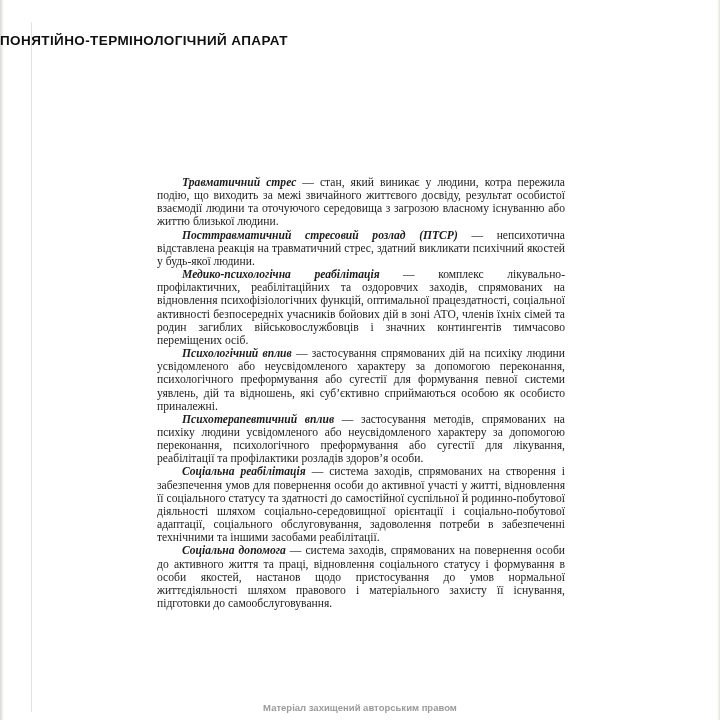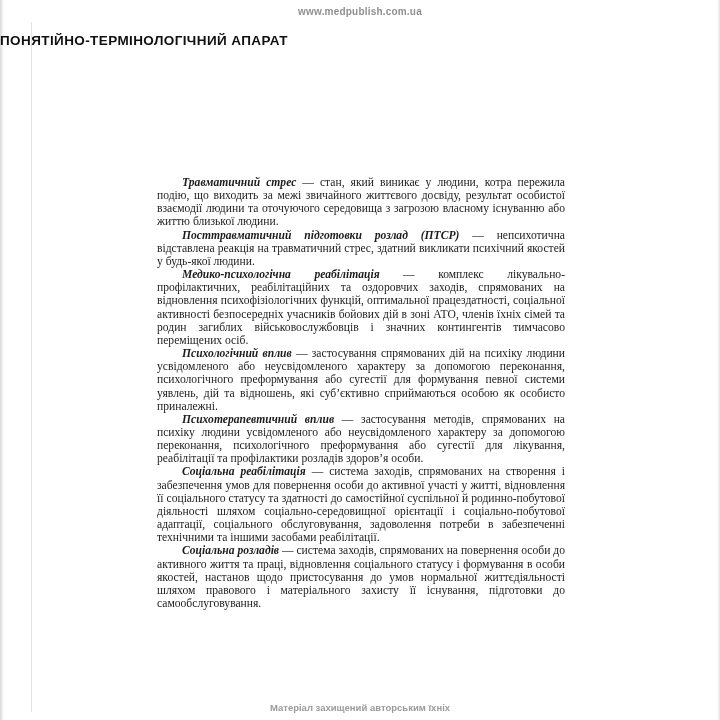--- a/index.html
+++ b/index.html
@@ -89,29 +89,28 @@
   }
 </style>
 </head>
 <body>
 
 <div class="page">
   <div class="edge-left"></div>
   <div class="edge-line"></div>
   <div class="edge-right"></div>
 
-  <div class="watermark">www.medpublish.com.ua</div>
 
   <div class="page-title">ПОНЯТІЙНО-ТЕРМІНОЛОГІЧНИЙ АПАРАТ</div>
 
   <div class="body-text">
 
   <p class="para"><span class="term">Травматичний стрес</span><span> — стан, який виникає у людини, котра пережила подію, що виходить за межі звичайного життєвого досвіду, результат особистої взаємодії людини та оточуючого середовища з загрозою власному існуванню або життю близької людини.</span></p>
-      <p class="para"><span class="term">Посттравматичний підготовки розлад (ПТСР)</span><span> — непсихотична відставлена реакція на травматичний стрес, здатний викликати психічний якостей у будь-якої людини.</span></p>
+      <p class="para"><span class="term">Посттравматичний стресовий розлад (ПТСР)</span><span> — непсихотична відставлена реакція на травматичний стрес, здатний викликати психічний якостей у будь-якої людини.</span></p>
       <p class="para"><span class="term">Медико-психологічна реабілітація</span><span> — комплекс лікувально-профілактичних, реабілітаційних та оздоровчих заходів, спрямованих на відновлення психофізіологічних функцій, оптимальної працездатності, соціальної активності безпосередніх учасників бойових дій в зоні АТО, членів їхніх сімей та родин загиблих військовослужбовців і значних контингентів тимчасово переміщених осіб.</span></p>
       <p class="para"><span class="term">Психологічний вплив</span><span> — застосування спрямованих дій на психіку людини усвідомленого або неусвідомленого характеру за допомогою переконання, психологічного преформування або сугестії для формування певної системи уявлень, дій та відношень, які суб’єктивно сприймаються особою як особисто приналежні.</span></p>
       <p class="para"><span class="term">Психотерапевтичний вплив</span><span> — застосування методів, спрямованих на психіку людини усвідомленого або неусвідомленого характеру за допомогою переконання, психологічного преформування або сугестії для лікування, реабілітації та профілактики розладів здоров’я особи.</span></p>
       <p class="para"><span class="term">Соціальна реабілітація</span><span> — система заходів, спрямованих на створення і забезпечення умов для повернення особи до активної участі у житті, відновлення її соціального статусу та здатності до самостійної суспільної й родинно-побутової діяльності шляхом соціально-середовищної орієнтації і соціально-побутової адаптації, соціального обслуговування, задоволення потреби в забезпеченні технічними та іншими засобами реабілітації.</span></p>
-      <p class="para"><span class="term">Соціальна розладів</span><span> — система заходів, спрямованих на повернення особи до активного життя та праці, відновлення соціального статусу і формування в особи якостей, настанов щодо пристосування до умов нормальної життєдіяльності шляхом правового і матеріального захисту її існування, підготовки до самообслуговування.</span></p>
+      <p class="para"><span class="term">Соціальна допомога</span><span> — система заходів, спрямованих на повернення особи до активного життя та праці, відновлення соціального статусу і формування в особи якостей, настанов щодо пристосування до умов нормальної життєдіяльності шляхом правового і матеріального захисту її існування, підготовки до самообслуговування.</span></p>
     </div>
 
-  <div class="footer-note">Матеріал захищений авторським їхніх</div>
+  <div class="footer-note">Матеріал захищений авторським правом</div>
 </div>
 
 </body></html>

